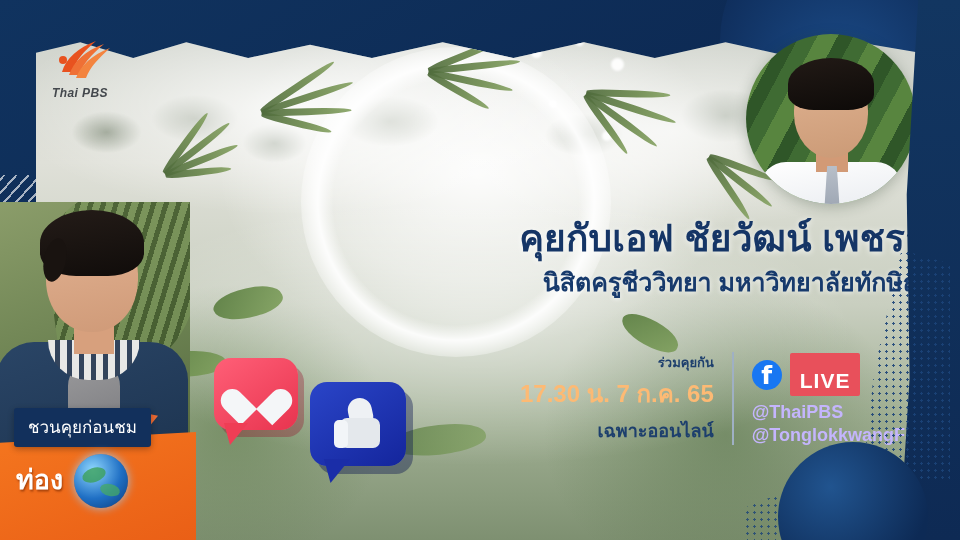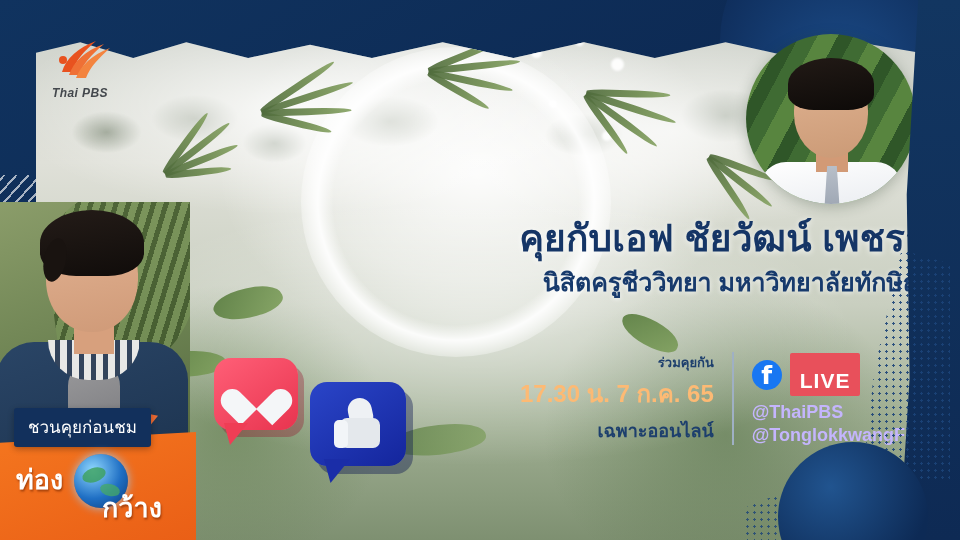--- a/index.html
+++ b/index.html
@@ -289,21 +289,20 @@
       <div class="handle">@TonglokkwangFan</div>
     </div>
   </div>
 
   <div class="brandwrap">
     <div class="brand-orange"></div>
     <div class="pre-badge">ชวนคุยก่อนชม</div>
     <div class="prog-logo">
       <div class="globe"></div>
       <div class="pl1">ท่อง</div>
-      <div class="pl3">กว้าง</div>
     </div>
   </div>
 
   <div class="right-edge"></div>
   <div class="halftone"></div>
   <div class="halftone2"></div>
   <div class="navy-orb"></div>
 
 </div>
 

